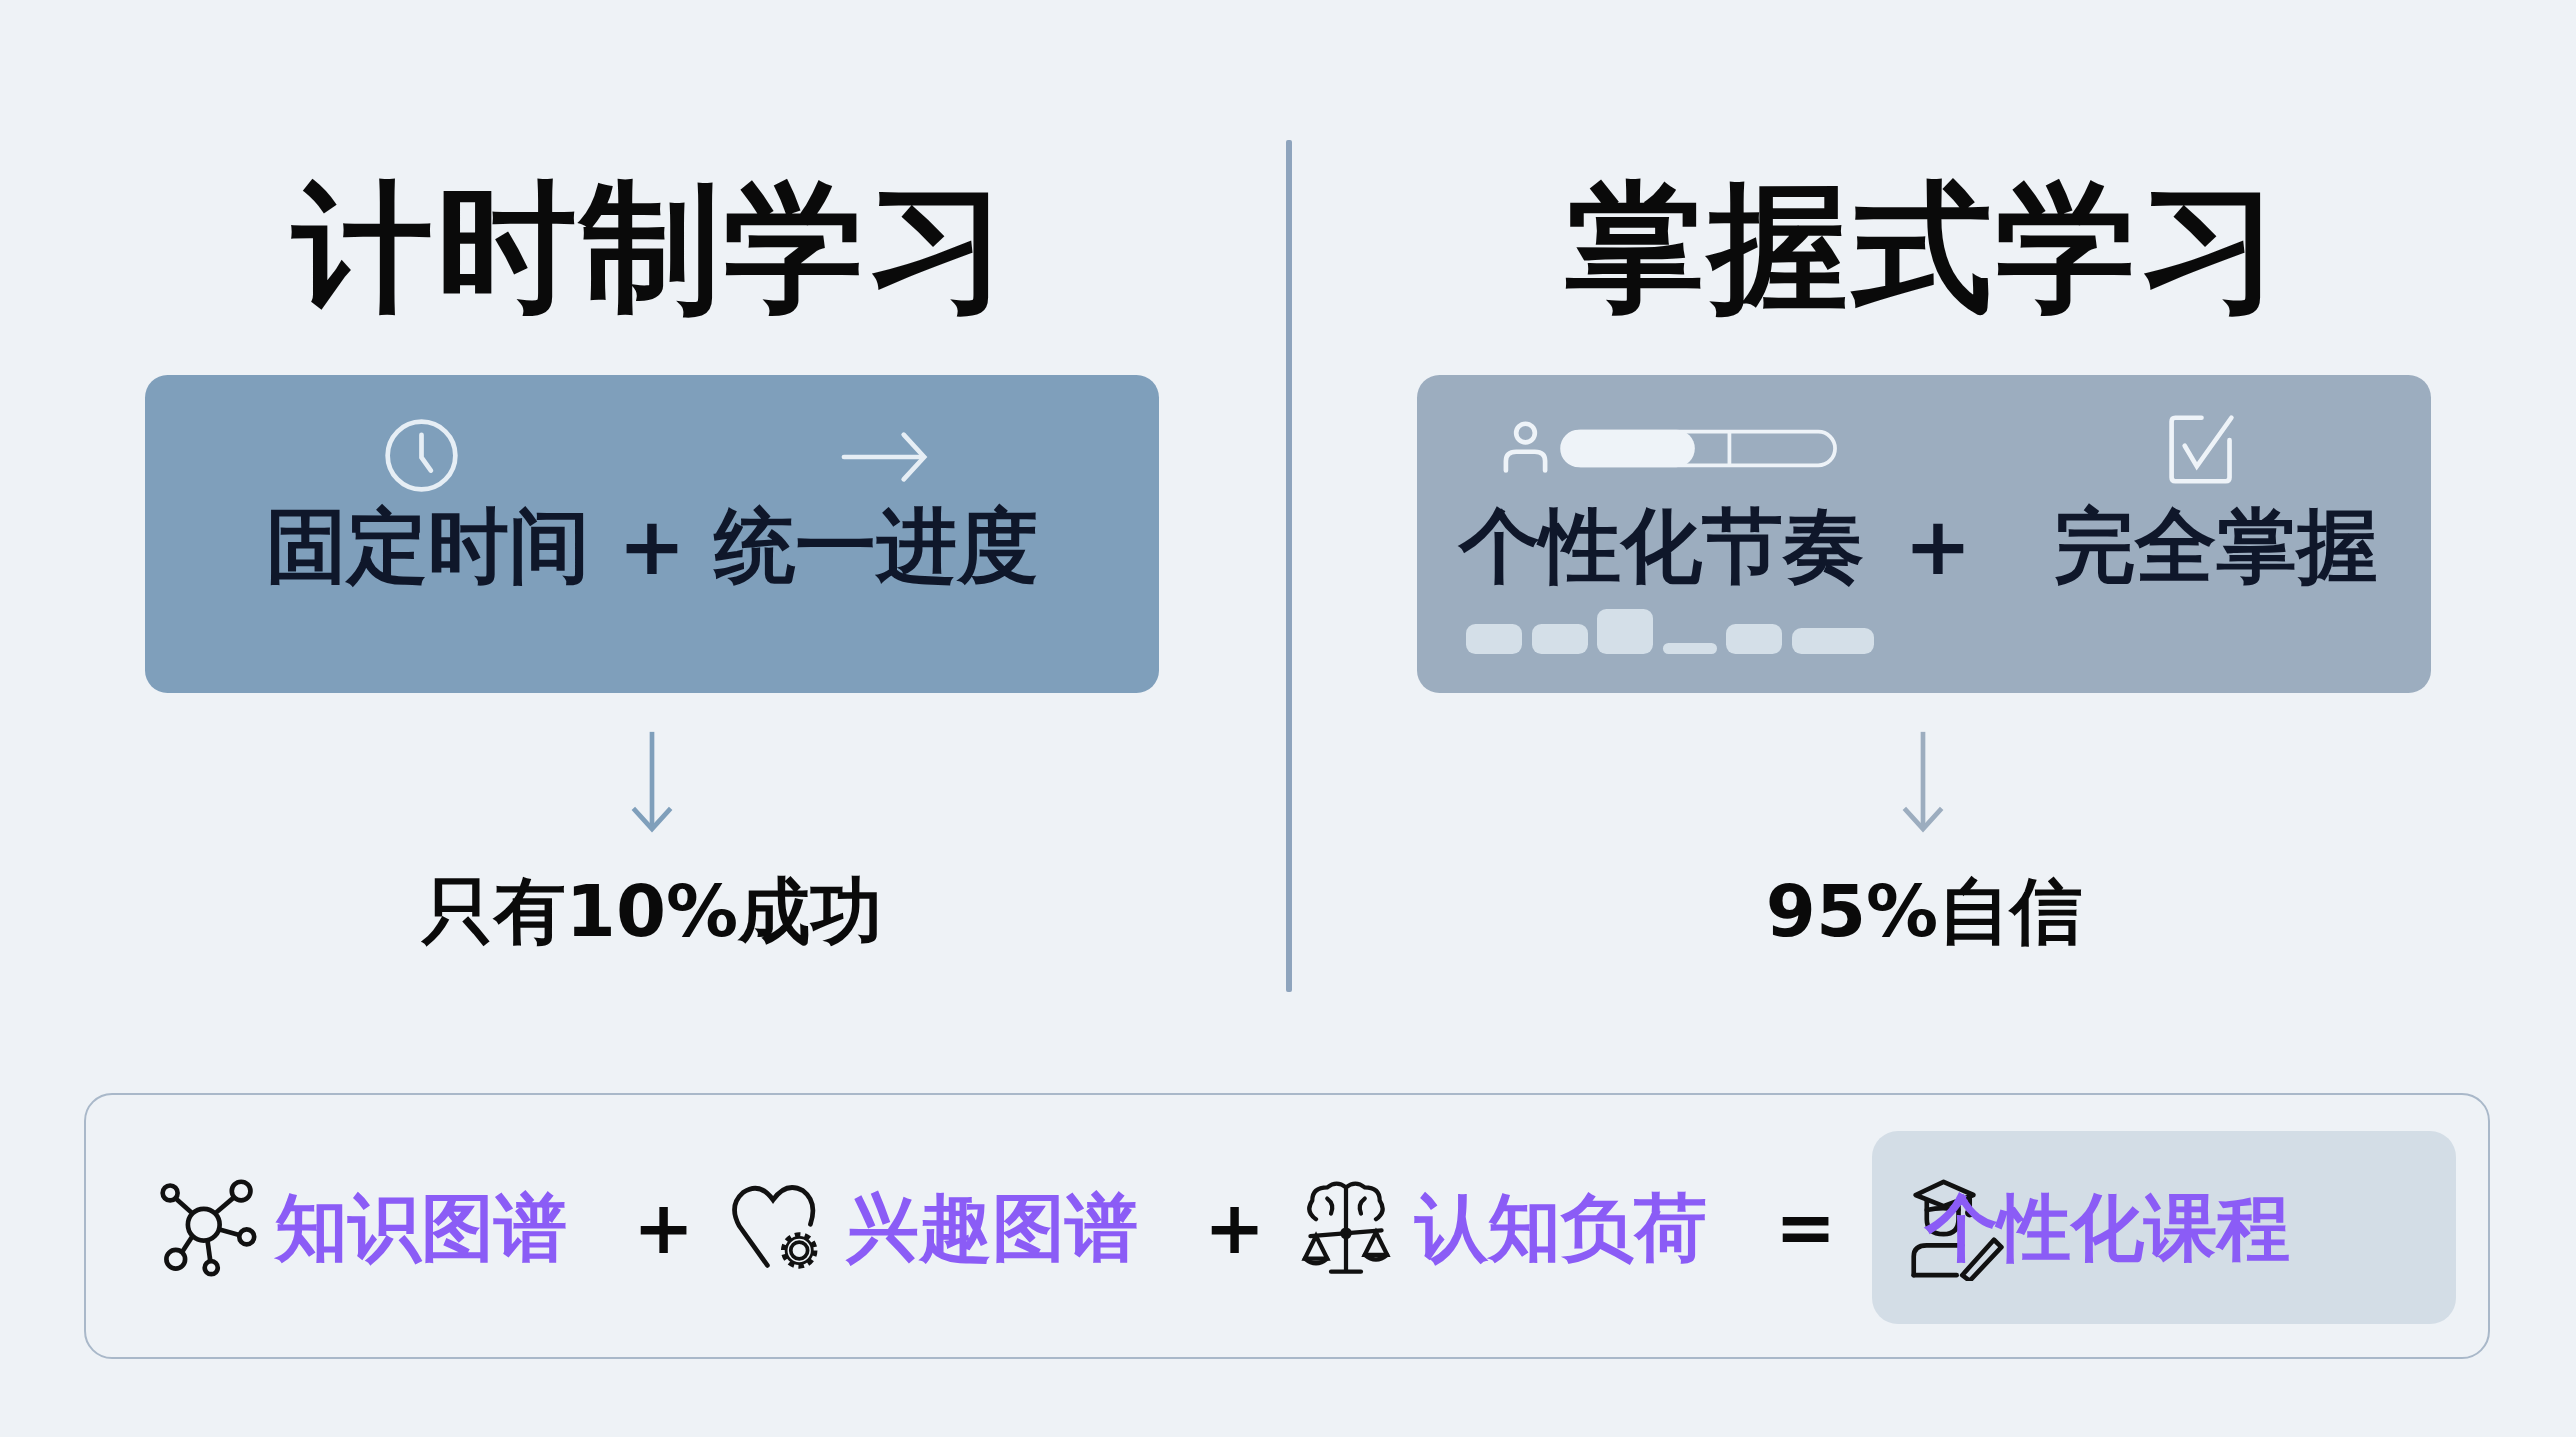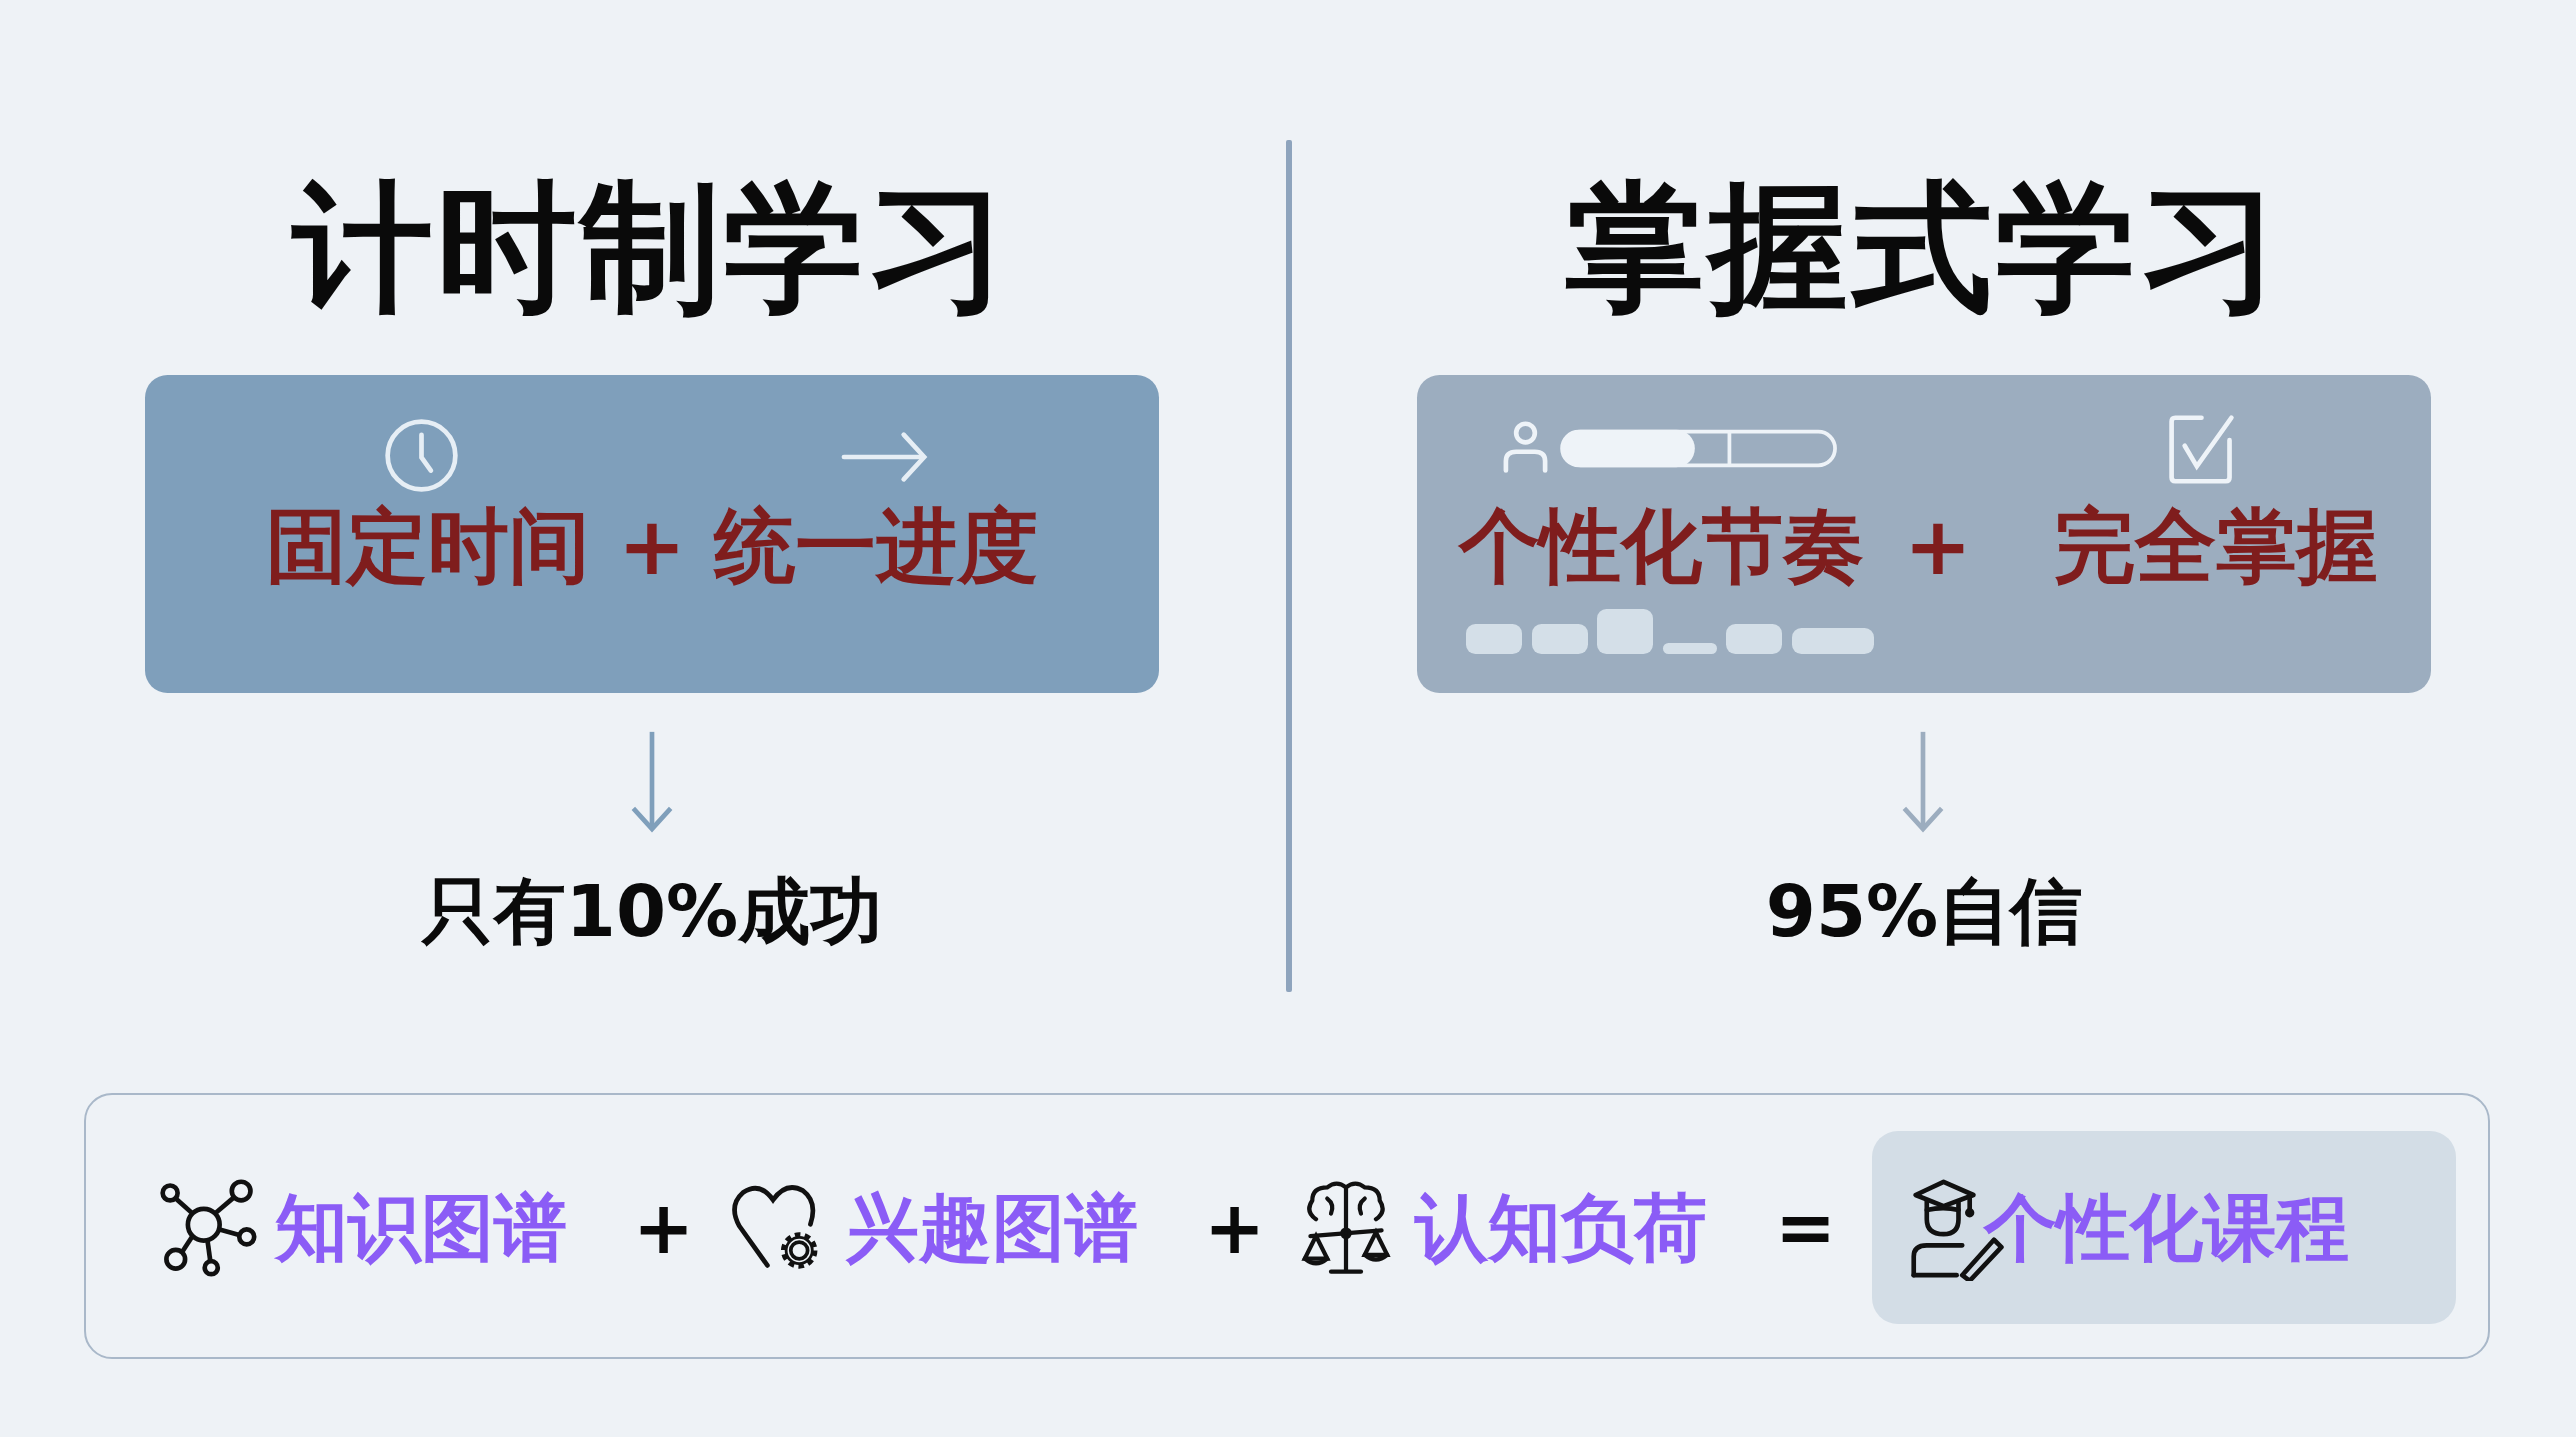--- a/index.html
+++ b/index.html
@@ -42,21 +42,21 @@
   }
   .card-right {
     left: 1417px; top: 375px; width: 1014px; height: 318px;
     background: #9cadbf;
   }
   .card-text {
     font-weight: 700;
     font-size: 81px;
     line-height: 1;
     white-space: nowrap;
-    color: #7f1d1d;
+    color: #0f172a;
   }
   .arrow-down {
     width: 56px;
     height: 112px;
   }
   .result {
     font-weight: 700;
     font-size: 72px;
     line-height: 1;
     text-align: center;
@@ -212,14 +212,14 @@
     <path d="M6,18 L36,4 L68,18 L36,30 Z"></path>
     <line x1="64" y1="20" x2="64" y2="34"></line>
     <circle cx="64" cy="37" r="2.5" fill="#111"></circle>
     <path d="M18,24 V44 Q18,60 36,60 Q52,60 52,44 V26"></path>
     <path d="M18,34 Q36,30 52,34"></path>
     <path d="M4,104 V84 Q4,72 18,72 H56"></path>
     <line x1="4" y1="104" x2="50" y2="104"></line>
     <path d="M56,104 L90,66 L98,74 L64,110 Z"></path>
   </g>
 </svg>
-<div class="abs formula-text" style="left:1984px; top:1191px;">个性化课程</div>
+<div class="abs formula-text" style="left:1925px; top:1191px;">个性化课程</div>
 
 
 </body></html>

